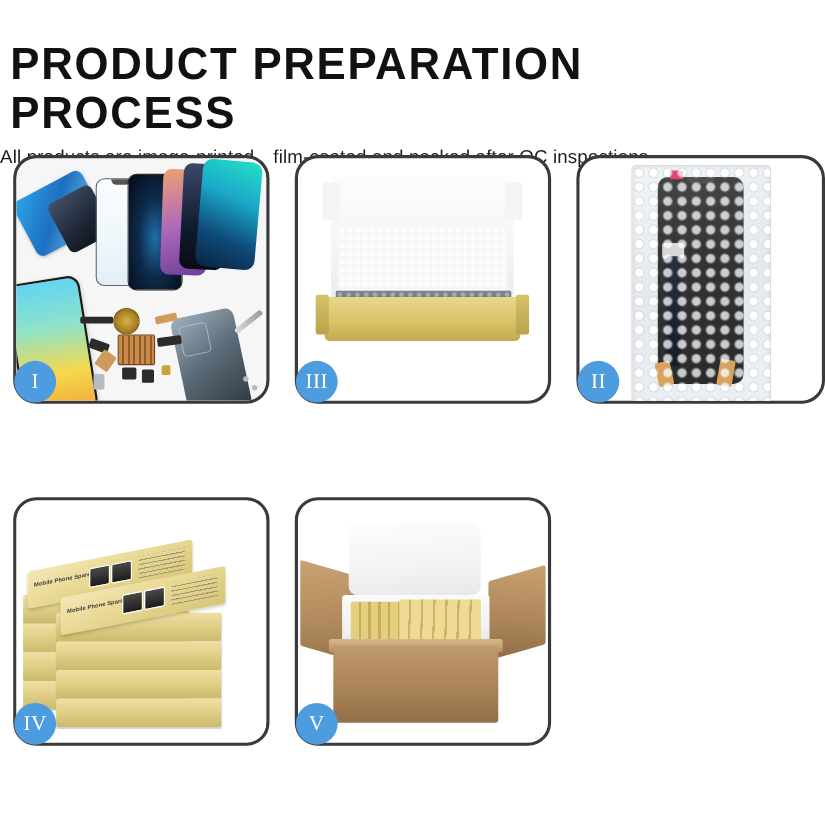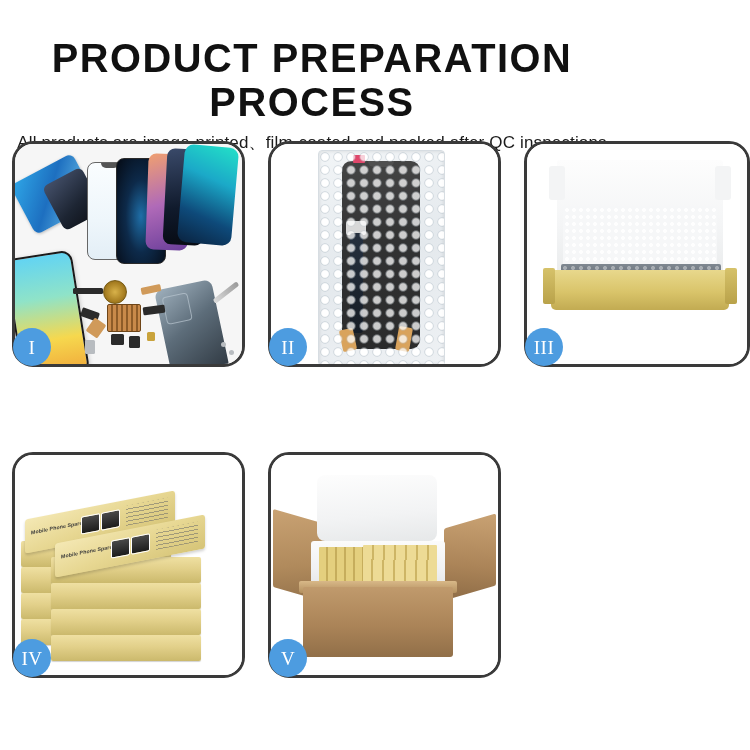--- a/index.html
+++ b/index.html
@@ -6,21 +6,21 @@
   body{
     width:750px;height:750px;
     background:#ffffff;
     font-family:"Liberation Sans",sans-serif;
     overflow:hidden;
     position:relative;
   }
   #page{position:relative;width:750px;height:750px;}
 
   
-  .header{position:absolute;top:0;left:0;width:624px;text-align:center;}
+  .header{position:absolute;top:0;left:0;width:624px;}
   .title{
     margin:0;padding-top:36px;
     font-size:41px;line-height:44px;
     font-weight:700;color:#111111;
     letter-spacing:1.6px;
     font-family:"Liberation Sans",sans-serif;
     transform:scaleX(0.97);
   }
   .subtitle{
     margin:0;padding-top:9px;
@@ -377,42 +377,42 @@
         <div class="chip" style="left:114px;top:192px;width:11px;height:12px;"></div>
         <div class="chip gold" style="left:132px;top:188px;width:8px;height:9px;"></div>
         <div class="chip silver" style="left:206px;top:198px;width:5px;height:5px;border-radius:50%;"></div>
         <div class="chip silver" style="left:214px;top:206px;width:5px;height:5px;border-radius:50%;"></div>
         <div class="tool"></div>
       </div>
       <div class="badge">I</div>
     </div>
 
     <div class="panel">
+      <div class="panel-inner p3">
+        <div class="foamlid"></div>
+        <div class="foamsheet"></div>
+        <div class="grayfill"></div>
+        <div class="boxtray"></div>
+      </div>
+      <div class="badge">III</div>
+    </div>
+
+    <div class="panel">
       <div class="panel-inner p2">
         <div class="bubblebag">
           <div class="screen-in"></div>
           <div class="pinktab"></div>
           <div class="flexconn"></div>
           <div class="flexcable"></div>
           <div class="tapered" style="left:22px;top:178px;width:14px;height:22px;transform:rotate(-12deg);"></div>
           <div class="tapered" style="left:78px;top:176px;width:14px;height:24px;transform:rotate(10deg);"></div>
           <div class="bub-overlay"></div>
         </div>
       </div>
       <div class="badge">II</div>
-    </div>
-
-    <div class="panel">
-      <div class="panel-inner p3">
-        <div class="foamlid"></div>
-        <div class="foamsheet"></div>
-        <div class="grayfill"></div>
-        <div class="boxtray"></div>
-      </div>
-      <div class="badge">III</div>
     </div>
 
     <div class="panel">
       <div class="panel-inner p4">
         <div class="stack">
           <div class="sbox" style="left:0px;top:58px;"></div>
           <div class="sbox" style="left:0px;top:84px;"></div>
           <div class="sbox" style="left:0px;top:110px;"></div>
           <div class="sbox" style="left:0px;top:136px;"></div>
           <div class="sbox" style="left:30px;top:74px;"></div>

